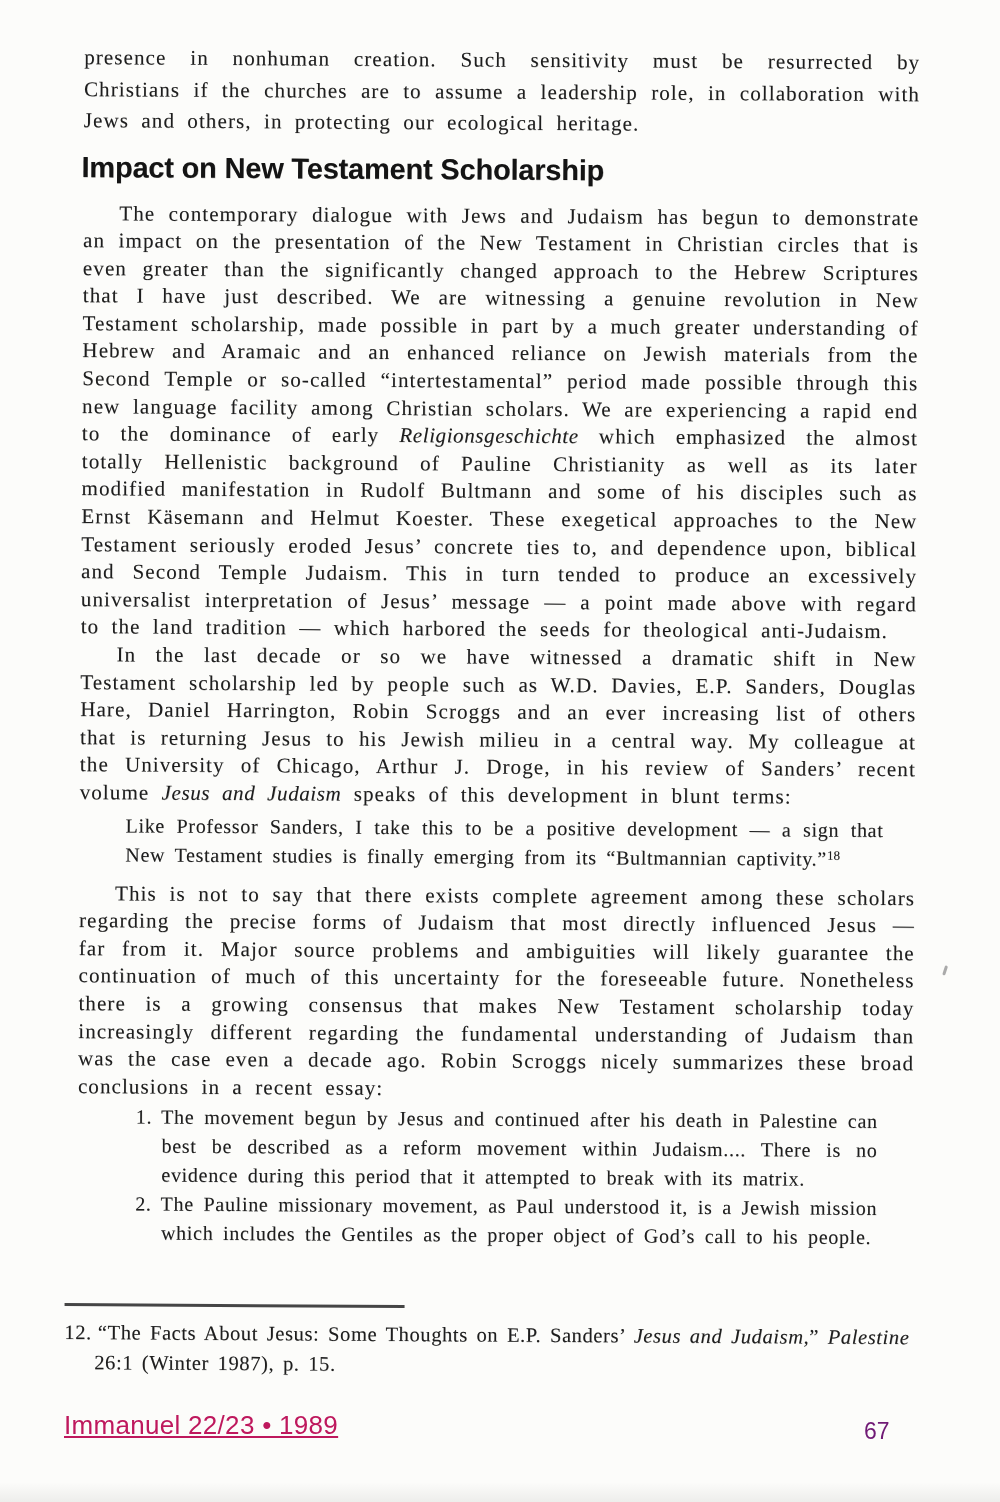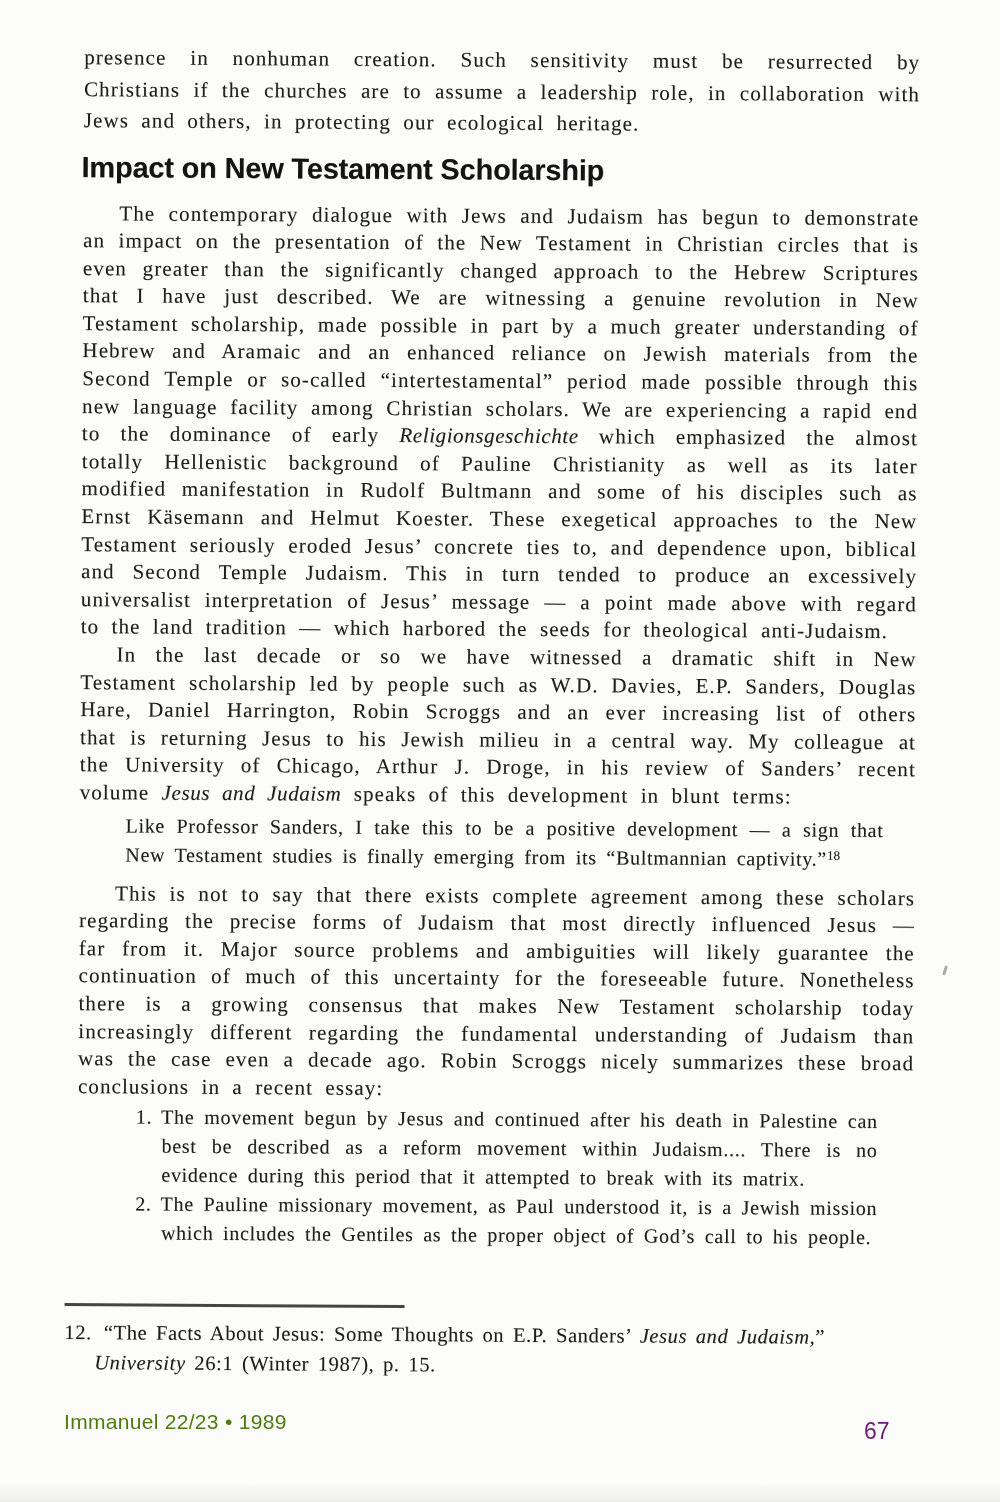--- a/index.html
+++ b/index.html
@@ -65,33 +65,33 @@
 
   .fn-area { position: absolute; left: 64px; top: 1303px; width: 848px; }
   .fn-rule { width: 340px; height: 3px; background: #454545; margin-bottom: 11px; }
   .footnote {
     margin: 0;
     font-size: 20.5px; line-height: 30px;
     letter-spacing: 0.6px; word-spacing: 3px;
     padding-left: 30px; text-indent: -30px;
     text-align: left;
   }
-  .fn-num { margin-right: 12px; }
+  .fn-num { margin-right: 6px; }
 
   .artifact {
     position: absolute; left: 941px; top: 960px;
     width: 3px; height: 10px;
     background: #8f8f8f; border-radius: 2px;
     transform: rotate(18deg); opacity: 0.75;
   }
 
   .footer-journal {
     position: absolute; left: 64px; top: 1410px;
     font-family: "Liberation Sans", sans-serif;
-    font-size: 21px; letter-spacing: 0.3px; color: #4d7c0f;
+    font-size: 26px; letter-spacing: 0.3px; color: #be185d; text-decoration: underline;
   }
   .footer-page {
     position: absolute; left: 864px; top: 1418px;
     font-family: "Liberation Sans", sans-serif;
     font-size: 23px; color: #701a75;
   }
   .bottom-band {
     position: absolute; left: 0; bottom: 0; width: 100%; height: 20px;
     background: linear-gradient(to bottom, rgba(0,0,0,0), rgba(0,0,0,0.06));
   }
@@ -116,21 +116,21 @@
 
     <div class="list">
       <div class="list-item"><span class="num">1.</span><span>The movement begun by Jesus and continued after his death in Palestine can best be described as a reform movement within Judaism.... There is no evidence during this period that it attempted to break with its matrix.</span></div>
       <div class="list-item"><span class="num">2.</span><span>The Pauline missionary movement, as Paul understood it, is a Jewish mission which includes the Gentiles as the proper object of God’s call to his people.</span></div>
     </div>
 
   </div>
 
   <div class="fn-area">
     <div class="fn-rule"></div>
-    <p class="footnote"><span class="fn-num">12.</span><span>“The Facts About Jesus: Some Thoughts on E.P. Sanders’ </span><i>Jesus and Judaism,</i><span>” </span><i>University</i><span> 26:1 (Winter 1987), p. 15.</span></p>
+    <p class="footnote"><span class="fn-num">12.</span><span>“The Facts About Jesus: Some Thoughts on E.P. Sanders’ </span><i>Jesus and Judaism,</i><span>” </span><i>Palestine</i><span> 26:1 (Winter 1987), p. 15.</span></p>
   </div>
 
   <div class="artifact"></div>
 </div>
 
 <div class="footer-journal">Immanuel 22/23 • 1989</div>
 <div class="footer-page">67</div>
 <div class="bottom-band"></div>
 
 </body></html>

